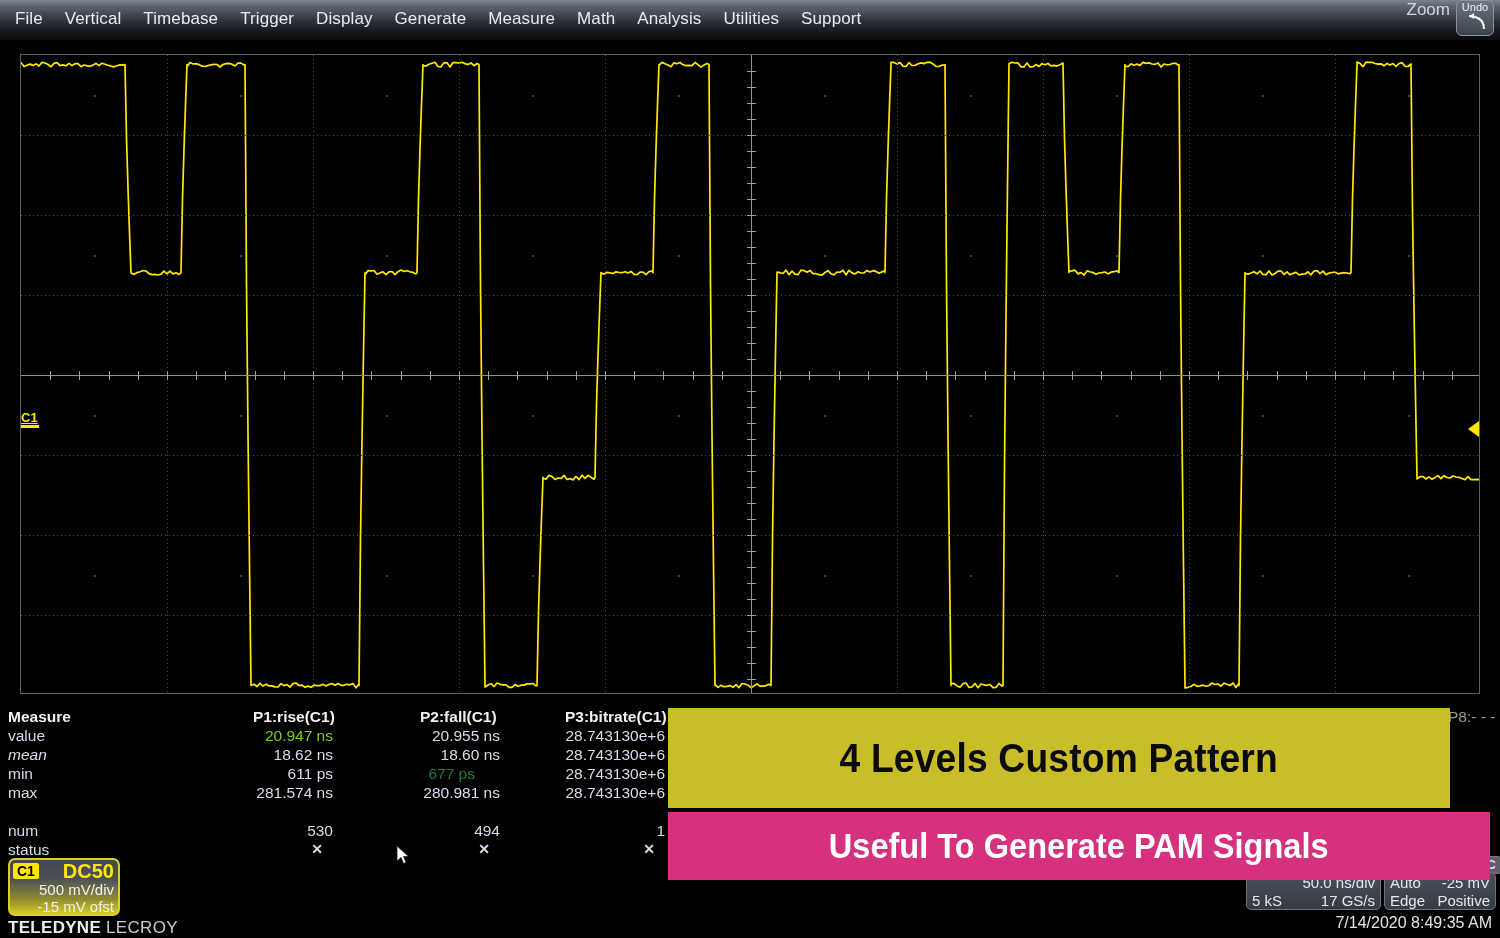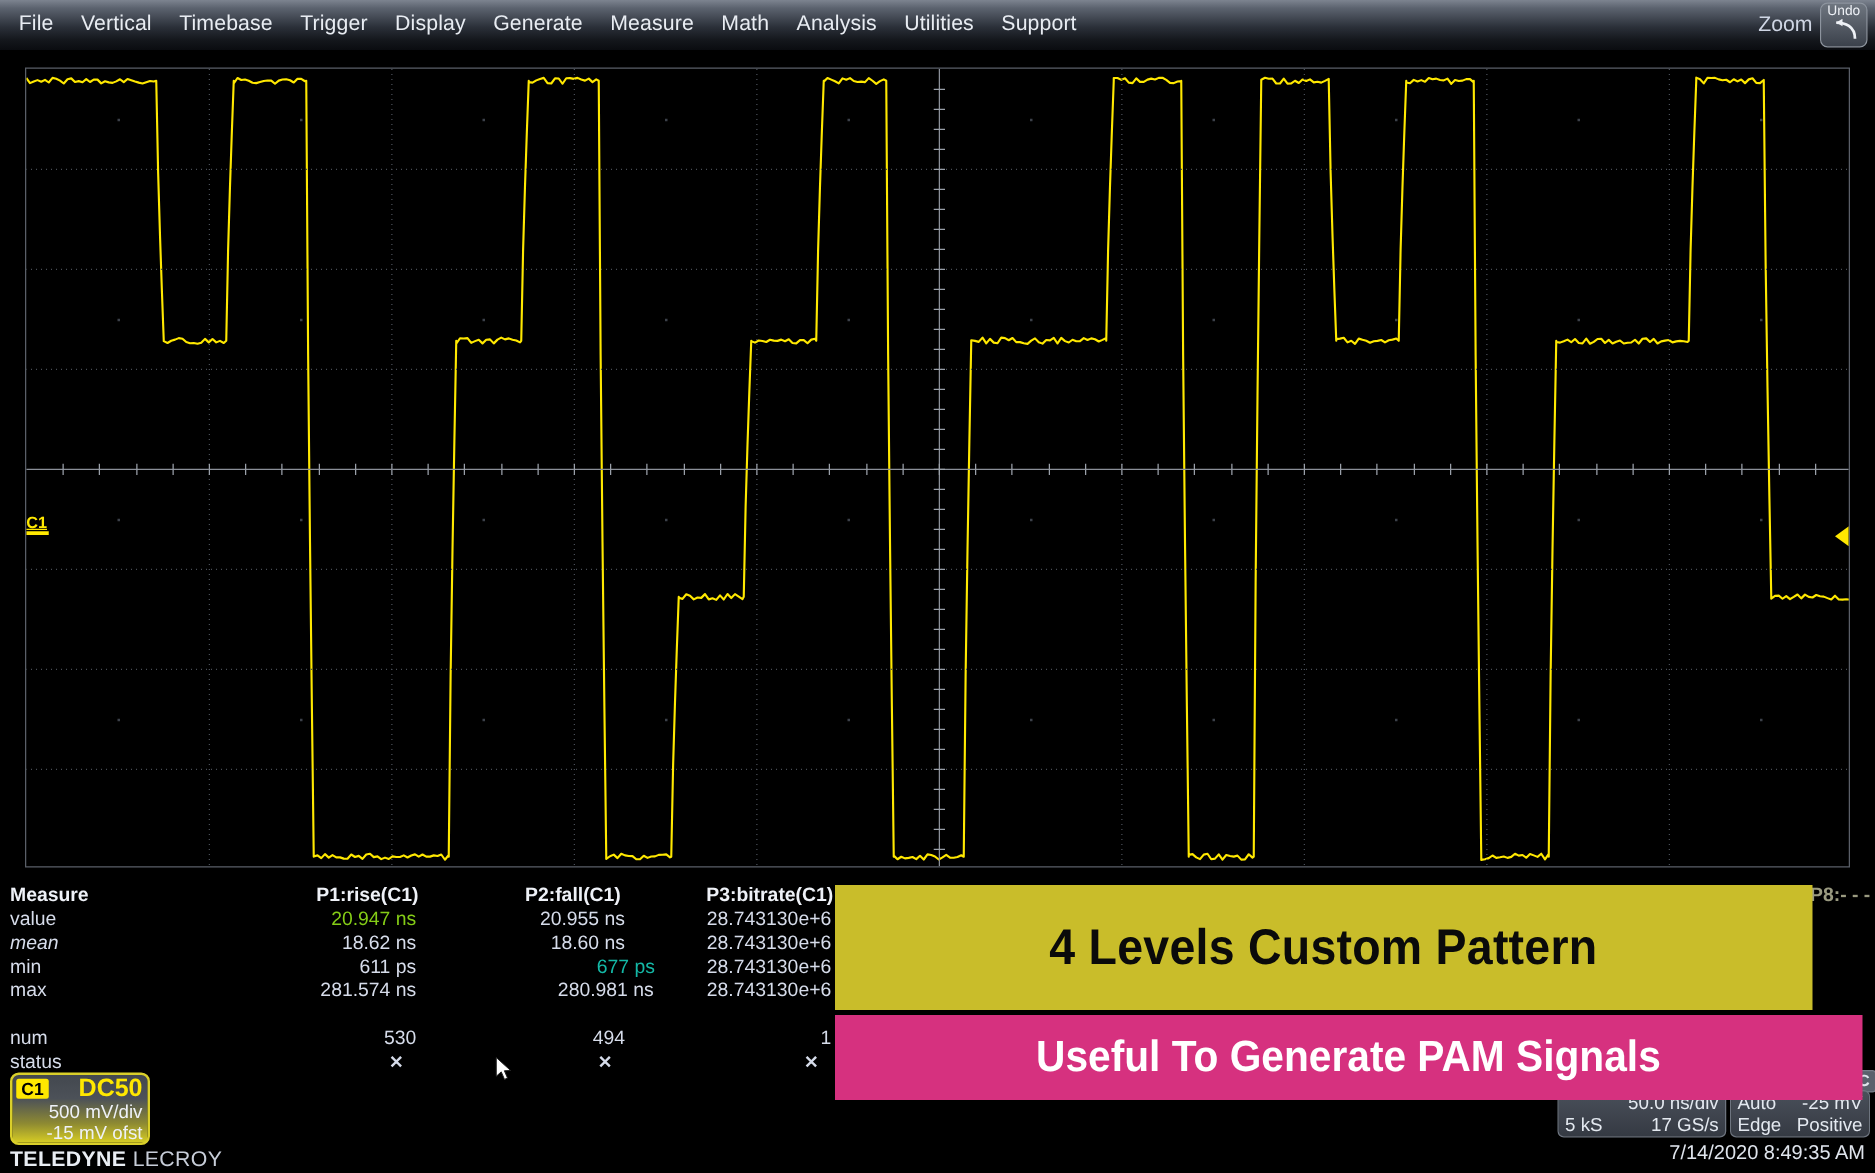--- a/index.html
+++ b/index.html
@@ -15,21 +15,21 @@
     position:absolute; left:0; top:0; width:1500px; height:40px;
     background:linear-gradient(to bottom,#7d8490 0%,#5c636f 16%,#2a2f38 55%,#14171c 80%,#0a0c10 100%);
     display:flex; align-items:center;
   }
   .menu-item{
     color:#e8ecf2; font-size:17px; padding:2px 11px; margin-top:-2px;
     white-space:nowrap; letter-spacing:.1px;
   }
   #menubar-right{
     position:absolute; right:6px; top:0; height:40px; display:flex;
-    align-items:center; gap:6px;
+    gap:6px;
   }
   #zoom-label{ color:#cfd6e4; font-size:17px; }
   #undo-btn{
     width:38px; height:36px; border-radius:6px;
     background:linear-gradient(to bottom,#6f7680,#3b414b);
     border:1px solid #8d949e; position:relative;
     display:flex; flex-direction:column; align-items:center; justify-content:flex-start;
     padding-top:1px;
   }
   #undo-btn span{ font-size:11px; color:#eef1f6; line-height:11px; }
@@ -346,47 +346,47 @@
 
 <div class="row" style="top: 0px;">
       <div class="mcell mhead" style="left: 8px;">Measure</div>
       <div class="mcell " style="left: 253px; color: rgb(238, 241, 247); font-weight: bold;">P1:rise(C1)</div>
       <div class="mcell " style="left: 420px; color: rgb(238, 241, 247); font-weight: bold;">P2:fall(C1)</div>
       <div class="mcell " style="left: 565px; color: rgb(238, 241, 247); font-weight: bold;">P3:bitrate(C1)</div>
       <div class="mcell " style="left: 745px; color: rgb(238, 241, 247); font-weight: bold;">P4:pkpk(C1)</div>
       <div class="mcell " style="left: 935px; color: rgb(154, 154, 128); font-weight: normal;">P5:- - -</div>
       <div class="mcell " style="left: 1110px; color: rgb(154, 154, 128); font-weight: normal;">P6:- - -</div>
       <div class="mcell " style="left: 1280px; color: rgb(154, 154, 128); font-weight: normal;">P7:- - -</div>
-      <div class="mcell " style="left: 1448px; color: rgb(154, 154, 128); font-weight: bold;">P8:- - -</div>
+      <div class="mcell " style="left: 1448px; color: rgb(154, 154, 128); font-weight: normal;">P8:- - -</div>
     </div>
     <div class="row" style="top: 19px;">
       <div class="mcell " style="left: 8px;">value</div>
       <div class="mcell " style="left: 333px; transform: translateX(-100%); color: #84cc16;">20.947 ns</div>
       <div class="mcell " style="left: 500px; transform: translateX(-100%); color: rgb(214, 220, 234);">20.955 ns</div>
       <div class="mcell " style="left: 665px; transform: translateX(-100%); color: rgb(214, 220, 234);">28.743130e+6</div>
       <div class="mcell " style="left: 832px; transform: translateX(-100%); color: rgb(214, 220, 234);">3.88 V</div>
     </div>
     <div class="row" style="top: 38px;">
       <div class="mcell " style="left: 8px; font-style: italic;">mean</div>
       <div class="mcell " style="left: 333px; transform: translateX(-100%); color: rgb(214, 220, 234);">18.62 ns</div>
       <div class="mcell " style="left: 500px; transform: translateX(-100%); color: rgb(214, 220, 234);">18.60 ns</div>
       <div class="mcell " style="left: 665px; transform: translateX(-100%); color: rgb(214, 220, 234);">28.743130e+6</div>
       <div class="mcell " style="left: 832px; transform: translateX(-100%); color: rgb(214, 220, 234);">3.89155 V</div>
     </div>
     <div class="row" style="top: 57px;">
       <div class="mcell " style="left: 8px;">min</div>
       <div class="mcell " style="left: 333px; transform: translateX(-100%); color: rgb(214, 220, 234);">611 ps</div>
-      <div class="mcell " style="left: 524px; transform: translateX(-100%); color: #14b8a6;">677 ps</div>
+      <div class="mcell " style="left: 475px; transform: translateX(-100%); color: #15803d;">677 ps</div>
       <div class="mcell " style="left: 665px; transform: translateX(-100%); color: rgb(214, 220, 234);">28.743130e+6</div>
       <div class="mcell " style="left: 832px; transform: translateX(-100%); color: rgb(214, 220, 234);">3.86 V</div>
     </div>
     <div class="row" style="top: 76px;">
       <div class="mcell " style="left: 8px;">max</div>
       <div class="mcell " style="left: 333px; transform: translateX(-100%); color: rgb(214, 220, 234);">281.574 ns</div>
-      <div class="mcell " style="left: 500px; transform: translateX(-100%); color: rgb(214, 220, 234); margin-left: 23px;">280.981 ns</div>
+      <div class="mcell " style="left: 500px; transform: translateX(-100%); color: rgb(214, 220, 234);">280.981 ns</div>
       <div class="mcell " style="left: 665px; transform: translateX(-100%); color: rgb(214, 220, 234);">28.743130e+6</div>
       <div class="mcell " style="left: 832px; transform: translateX(-100%); color: rgb(214, 220, 234);">3.95 V</div>
     </div>
     <div class="row" style="top: 114px;">
       <div class="mcell " style="left: 8px;">num</div>
       <div class="mcell " style="left: 333px; transform: translateX(-100%); color: rgb(214, 220, 234); text-align: right;">530</div>
       <div class="mcell " style="left: 500px; transform: translateX(-100%); color: rgb(214, 220, 234);">494</div>
       <div class="mcell " style="left: 665px; transform: translateX(-100%); color: rgb(214, 220, 234);">1</div>
     </div>
     <div class="row" style="top: 133px;">

